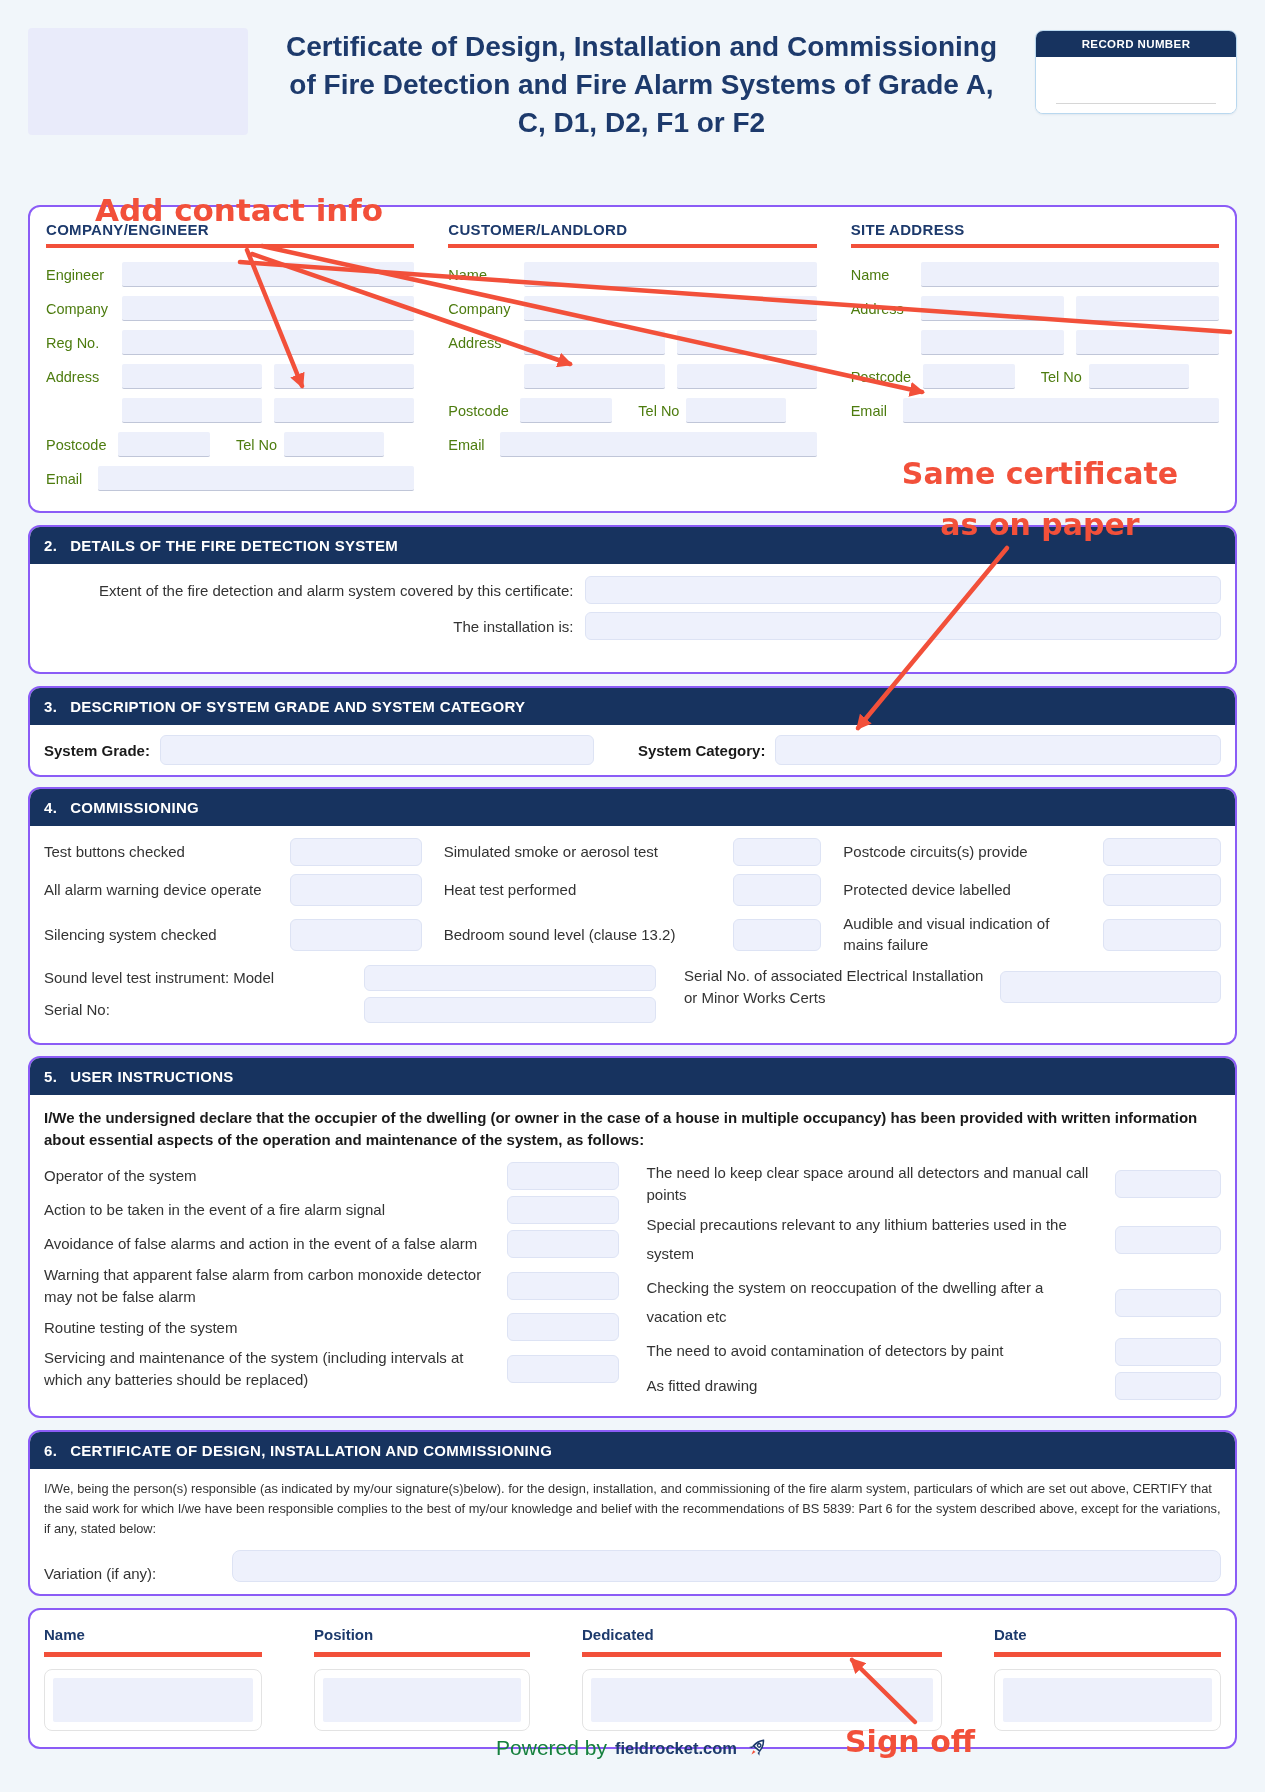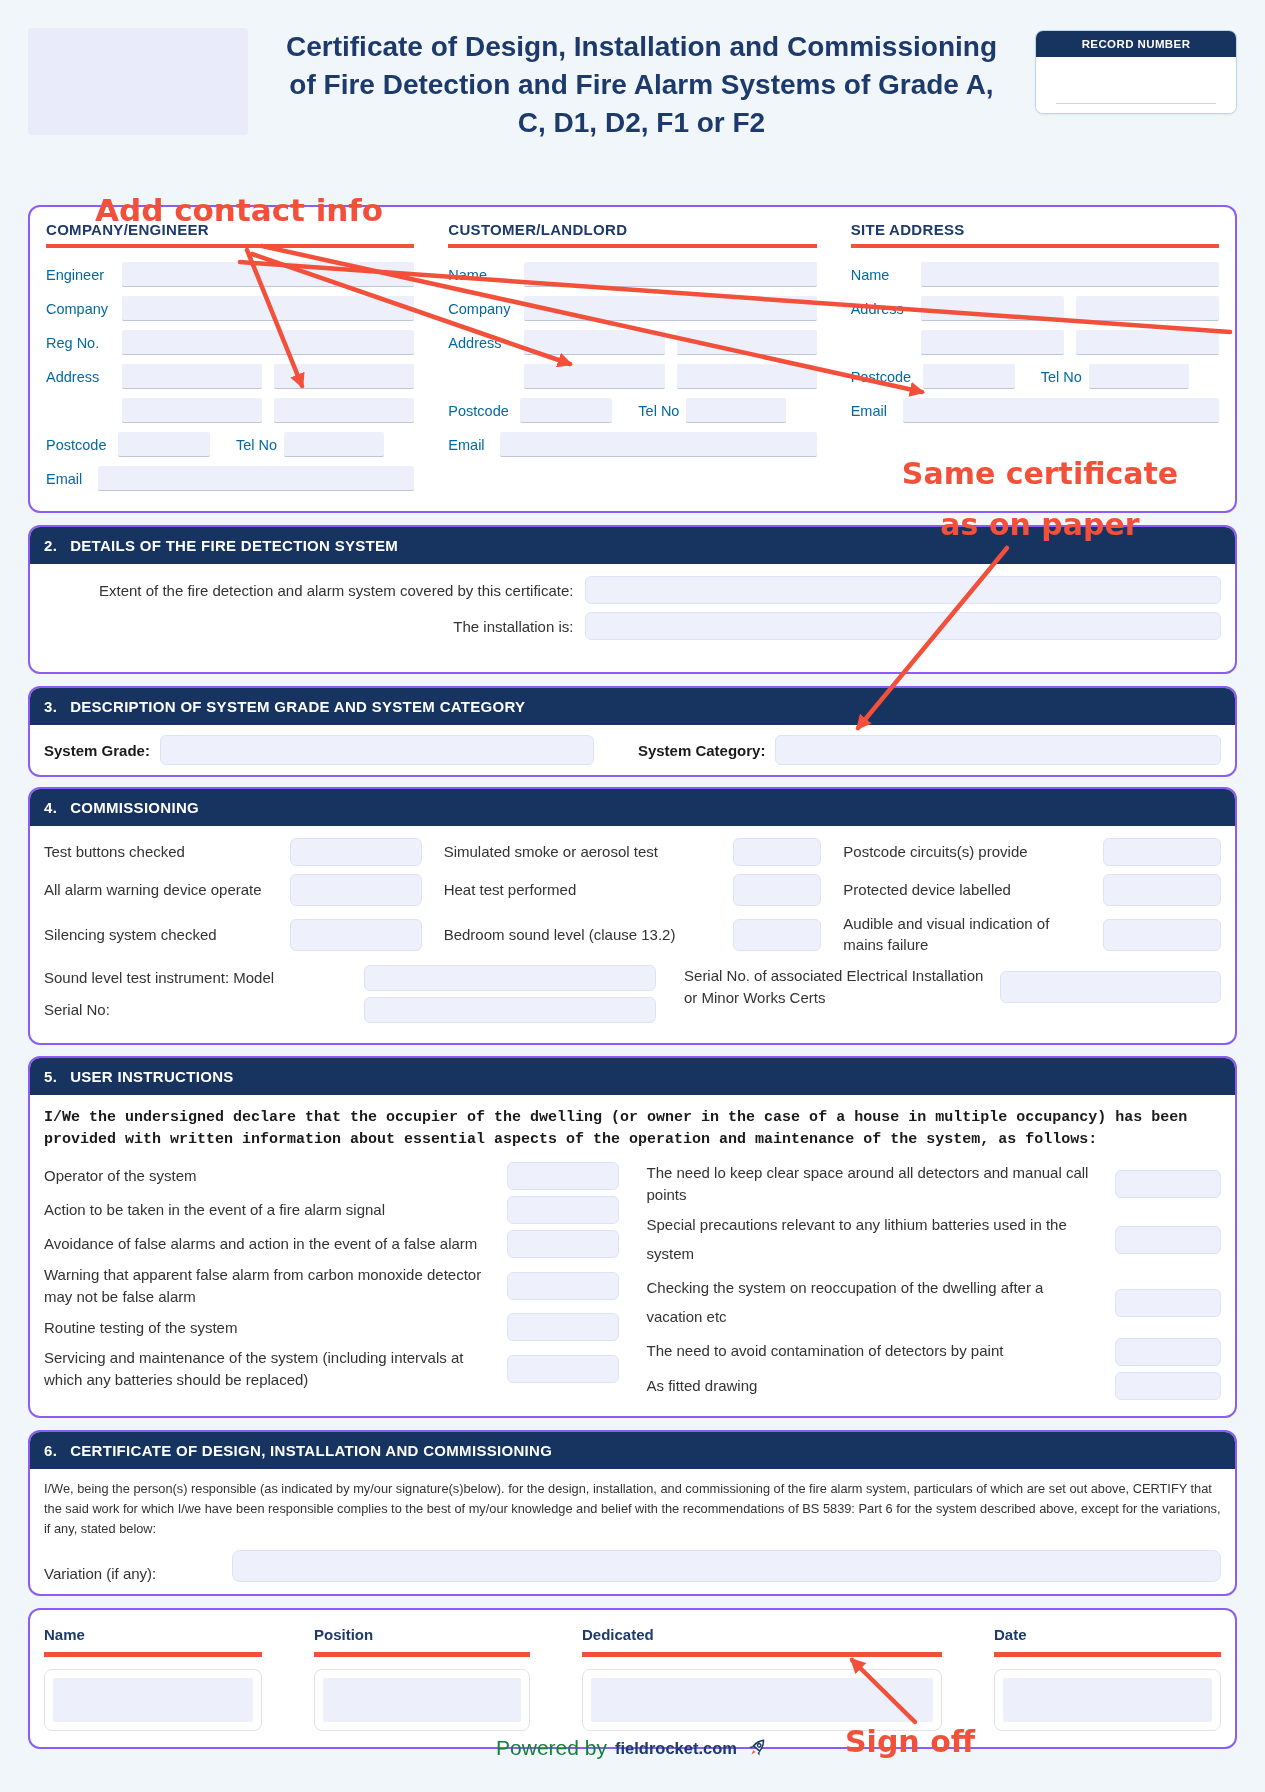--- a/index.html
+++ b/index.html
@@ -24,21 +24,21 @@
   
   .card{background:#fff;border:2px solid #8b5cf6;border-radius:12px;margin:0 28px;overflow:hidden;}
   .section-bar{background:#17335f;color:#fff;font-weight:bold;font-size:15px;
                letter-spacing:.3px;padding:10px 14px;display:flex;gap:13px;align-items:center;}
   
   .contact-card{margin-top:64px;display:flex;gap:34px;padding:14px 16px 11px;}
   .ccol{flex:1;min-width:0;}
   .col-heading{font-size:15px;font-weight:bold;color:#1d3a6c;letter-spacing:.3px;}
   .orange-rule{height:4px;background:#f2503a;margin:6px 0 14px;}
   .crow{display:flex;align-items:center;margin-bottom:9px;}
-  .clabel{font-size:14.5px;color:#0369a1;flex-shrink:0;}
+  .clabel{font-size:14.5px;color:#4d7c0f;flex-shrink:0;}
   .lab-a{width:76px;} .lab-s{width:70px;}
   .fbox{background:#edf0fb;border-bottom:1.5px solid #c0c6d8;border-radius:2px;height:24px;}
   .grow{flex:1;}
   .addr2{display:flex;flex:1;gap:12px;} .addr2 .fbox{flex:1;}
   .pc-box{width:92px;} .tel-lab{margin-left:26px;width:48px;} .tel-box{flex:1;max-width:100px;}
   
   .fbox2{background:#eef1fc;border:1.5px solid #dde3f4;border-radius:6px;height:26px;}
   
   .s2-body{padding:12px 14px 24px;}
   .s2-row{display:flex;align-items:center;margin-bottom:8px;}
@@ -62,21 +62,21 @@
   .s4-bottom{display:flex;margin-top:10px;align-items:flex-start;}
   .s4-left{width:52%;}
   .s4-lrow{display:flex;align-items:center;margin-bottom:6px;}
   .s4-lrow .lbl{width:320px;font-size:15px;color:#333;flex-shrink:0;}
   .s4-lrow .fbox2{flex:1;height:24px;}
   .s4-right{flex:1;display:flex;align-items:center;gap:16px;margin-left:28px;}
   .s4-right .lbl{width:300px;font-size:15px;color:#333;line-height:1.5;}
   .s4-right .fbox2{flex:1;height:30px;}
   
   .s5-body{padding:12px 14px 10px;}
-  .s5-intro{font-size:15px;font-weight:bold;color:#1a1a1a;line-height:1.5;margin-bottom:10px;font-family:Liberation Mono, monospace;}
+  .s5-intro{font-size:15px;font-weight:bold;color:#1a1a1a;line-height:1.5;margin-bottom:10px;}
   .instr-grid{display:grid;grid-template-columns:1fr 1fr;column-gap:28px;}
   .instr-item{display:flex;align-items:center;gap:12px;margin-bottom:6px;}
   .instr-item .txt{flex:1;font-size:15px;color:#333;line-height:1.45;}
   .instr-item .fbox2{flex-shrink:0;height:26px;}
   .instr-left .fbox2{width:110px;}
   .instr-right .fbox2{width:104px;}
   .sp .txt{line-height:1.9;}
   
   .s6-body{padding:10px 14px 12px;}
   .s6-para{font-size:12.8px;color:#333;line-height:1.55;}

